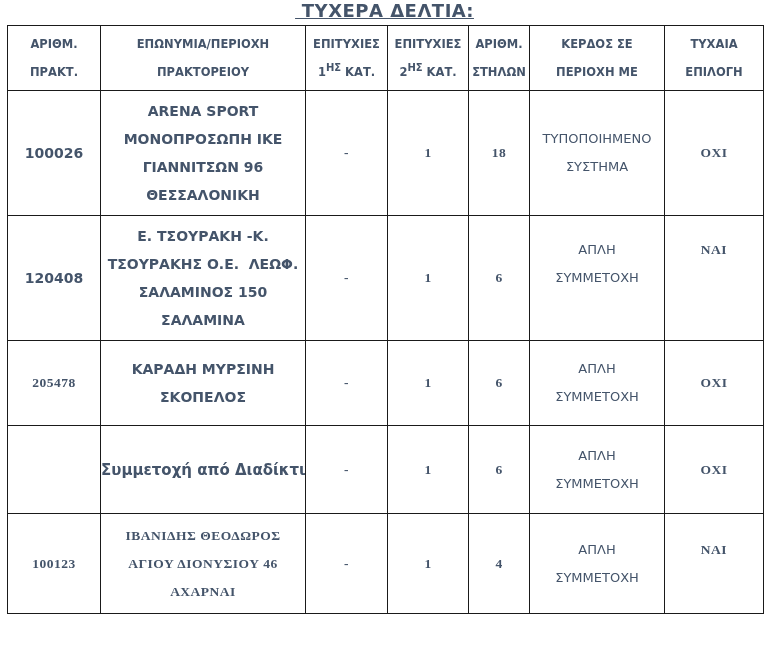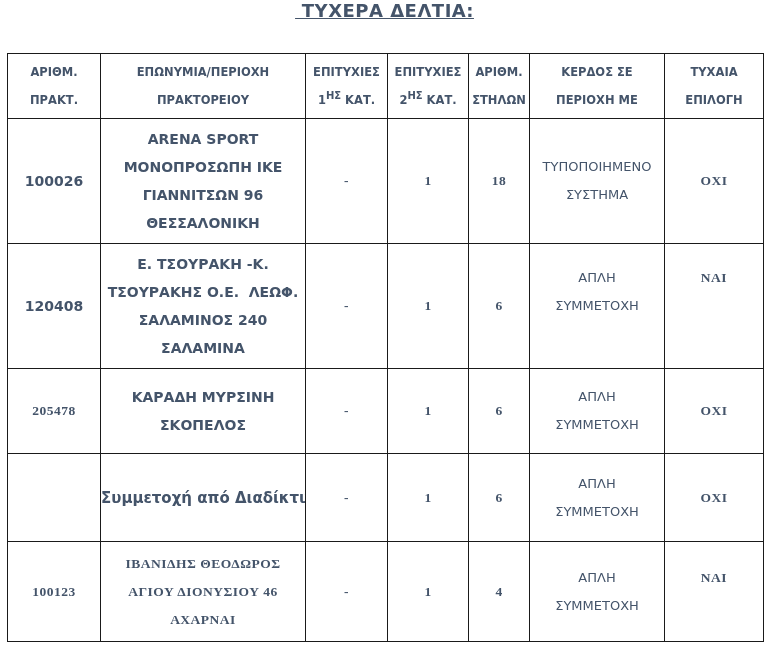--- a/index.html
+++ b/index.html
@@ -9,21 +9,21 @@
   }
   .title-wrap{padding-top:0;text-align:center;}
   .doc-title{
     display:inline-block;
     font-family:"DejaVu Sans",sans-serif;
     font-weight:bold;font-size:18px;letter-spacing:0.5px;
     color:#44546A;text-decoration:underline;white-space:pre;
   }
   table.lucky{
     border-collapse:collapse;table-layout:fixed;
-    margin-left:7px;margin-top:32px;width:756px;
+    margin-left:7px;margin-top:4px;width:756px;
   }
   table.lucky td,table.lucky th{
     border:1.5px solid #1a1a1a;
     padding:0;text-align:center;vertical-align:middle;
     overflow:hidden;
   }
   tr.h65{height:65px}tr.h125{height:125px}tr.h85{height:85px}
   tr.h88{height:88px}tr.h100{height:100px}
   .ln{line-height:28px;min-height:28px;white-space:pre;}
   .hdr{
@@ -113,21 +113,21 @@
         </td>
     </tr>
 
     <tr class="h125">
       <td class="sans13">
           <div class="ln">120408</div>
         </td>
       <td class="sans13">
           <div class="ln">Ε. ΤΣΟΥΡΑΚΗ -Κ.</div>
           <div class="ln">ΤΣΟΥΡΑΚΗΣ Ο.Ε.&nbsp; ΛΕΩΦ.</div>
-          <div class="ln">ΣΑΛΑΜΙΝΟΣ 240</div>
+          <div class="ln">ΣΑΛΑΜΙΝΟΣ 150</div>
           <div class="ln">ΣΑΛΑΜΙΝΑ</div>
         </td>
       <td class="serif13">
           <div class="ln">-</div>
         </td>
       <td class="serif13">
           <div class="ln">1</div>
         </td>
       <td class="serif13">
           <div class="ln">6</div>

